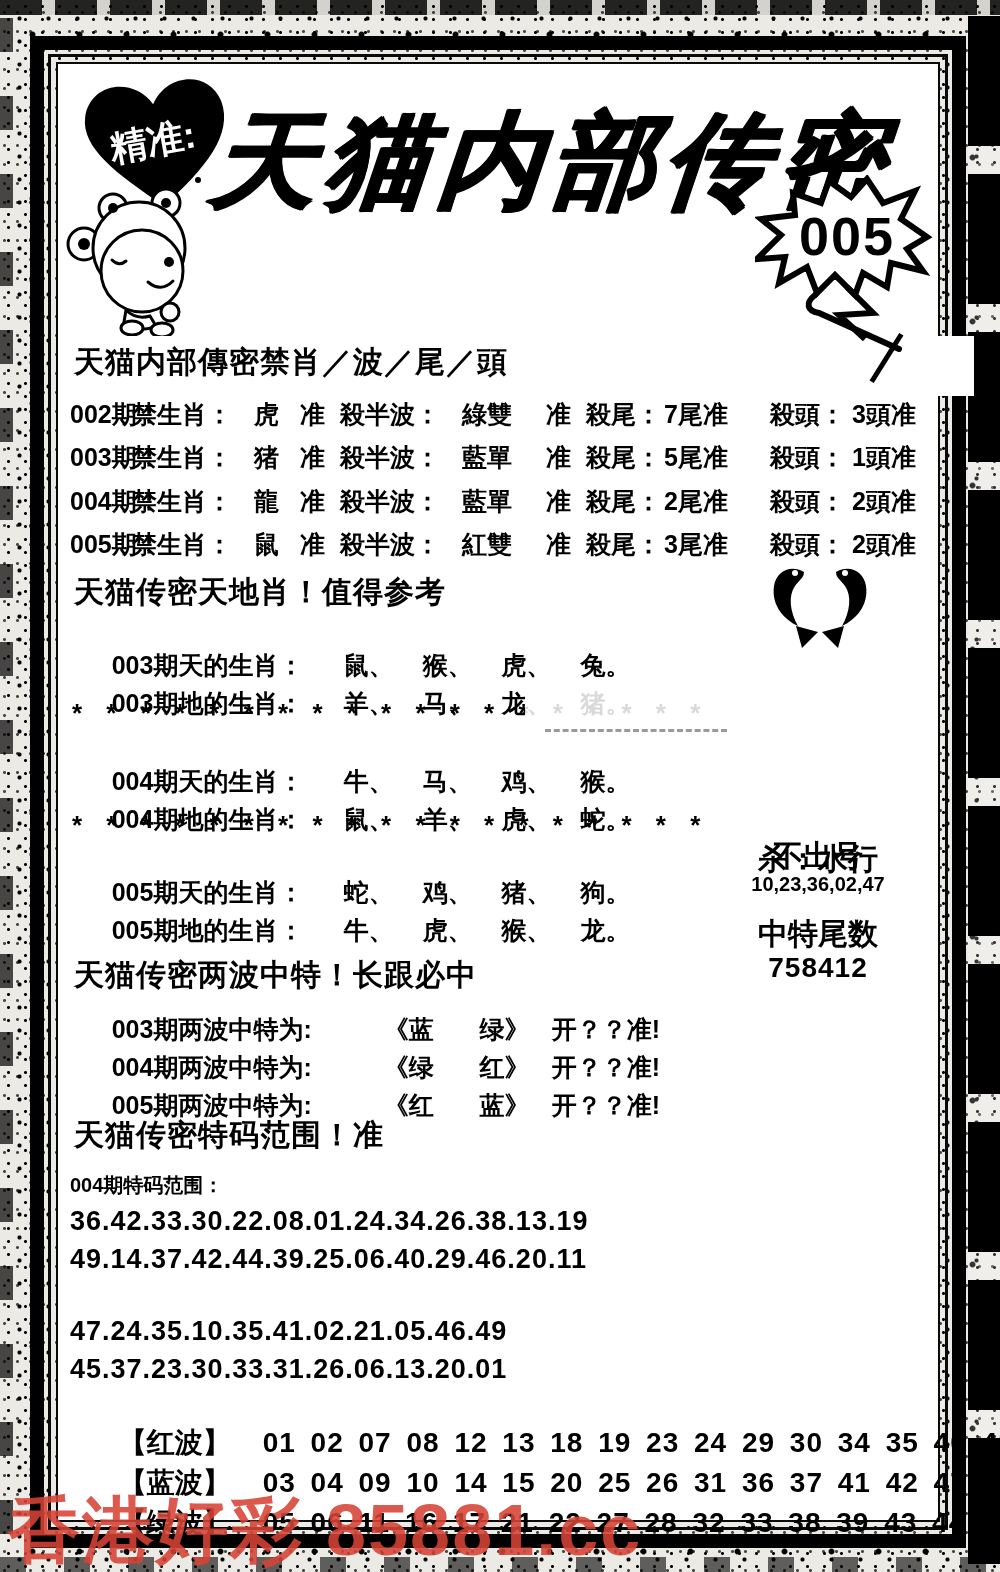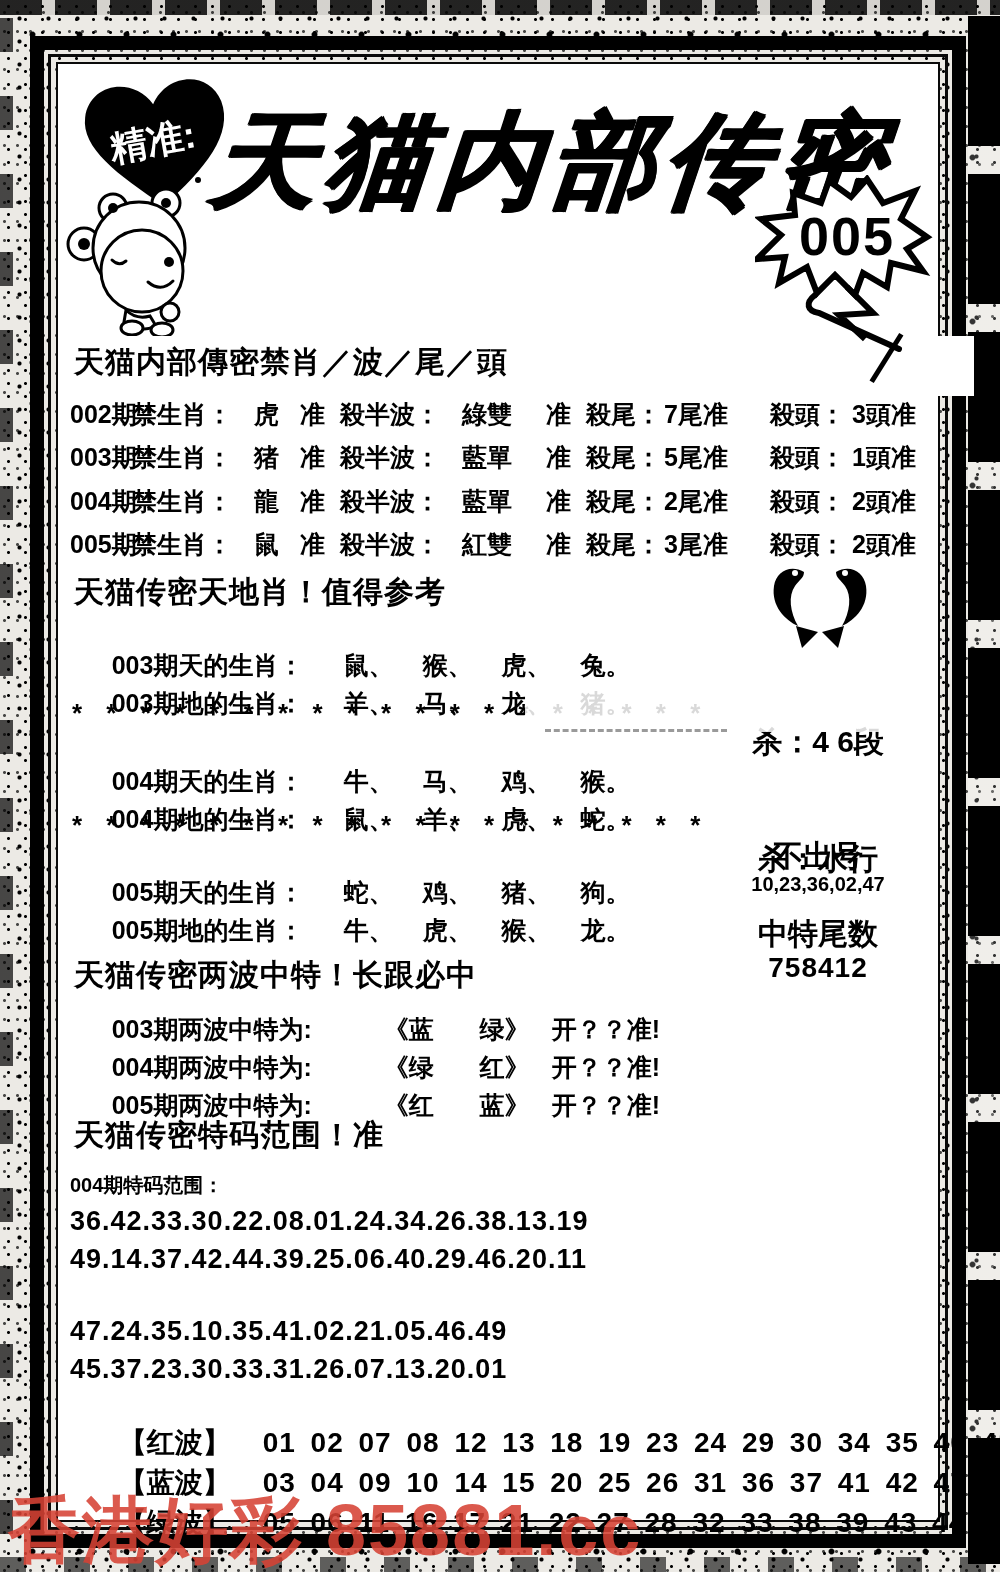--- a/index.html
+++ b/index.html
@@ -153,21 +153,20 @@
       <span class="lb">004期地的生肖：</span><span class="an">鼠、 羊、 虎、 蛇。</span>
     </div>
     <div class="abs sep" style="top:810px;">* * * * * * * * * * * * * * * * * * *</div>
     <div class="abs trow" style="top:847px;">
       <span class="lb">005期天的生肖：</span><span class="an">蛇、 鸡、 猪、 狗。</span>
     </div>
     <div class="abs trow" style="top:885px;">
       <span class="lb">005期地的生肖：</span><span class="an">牛、 虎、 猴、 龙。</span>
     </div>
 
-    <div class="abs kp kp-main" style="top:722px;">杀：4 6段</div>
     <div class="abs kp kp-main" style="top:797px;margin-top:42px;">杀：水行</div>
     <div class="abs kp kp-main" style="top:836px;">不出号</div>
     <div class="abs kp kp-small" style="top:873px;">10,23,36,02,47</div>
     <div class="abs kp kp-main" style="top:914px;">中特尾数</div>
     <div class="abs kp kp-num" style="top:952px;">758412</div>
 
     <div class="abs h1" style="top:924px;margin-top:31px;">天猫传密两波中特！长跟必中</div>
     <div class="abs wrow" style="top:984px;">
       <span class="lb">003期两波中特为:</span><span class="wv">《蓝  绿》</span><span>开？？准!</span>
     </div>
@@ -176,21 +175,21 @@
     </div>
     <div class="abs wrow" style="top:1060px;">
       <span class="lb">005期两波中特为:</span><span class="wv">《红  蓝》</span><span>开？？准!</span>
     </div>
 
     <div class="abs h1" style="top:1115px;">天猫传密特码范围！准</div>
     <div class="abs rlabel" style="top:1172px;">004期特码范围：</div>
     <div class="abs rnums" style="top:1206px;">36.42.33.30.22.08.01.24.34.26.38.13.19</div>
     <div class="abs rnums" style="top:1244px;">49.14.37.42.44.39.25.06.40.29.46.20.11</div>
     <div class="abs rnums" style="top:1316px;">47.24.35.10.35.41.02.21.05.46.49</div>
-    <div class="abs rnums" style="top:1354px;">45.37.23.30.33.31.26.07.13.20.01</div>
+    <div class="abs rnums" style="top:1354px;">45.37.23.30.33.31.26.06.13.20.01</div>
 
     <div class="abs waverow" style="top:1392px;">
       <span class="lb">【红波】</span><span class="nums">01 02 07 08 12 13 18 19 23 24 29 30 34 35 40 45 46</span>
     </div>
     <div class="abs waverow" style="top:1432px;">
       <span class="lb">【蓝波】</span><span class="nums">03 04 09 10 14 15 20 25 26 31 36 37 41 42 47 48</span>
     </div>
     <div class="abs waverow" style="top:1472px;">
       <span class="lb">【绿波】</span><span class="nums">05 06 11 16 17 21 22 27 28 32 33 38 39 43 44 49</span>
     </div>

